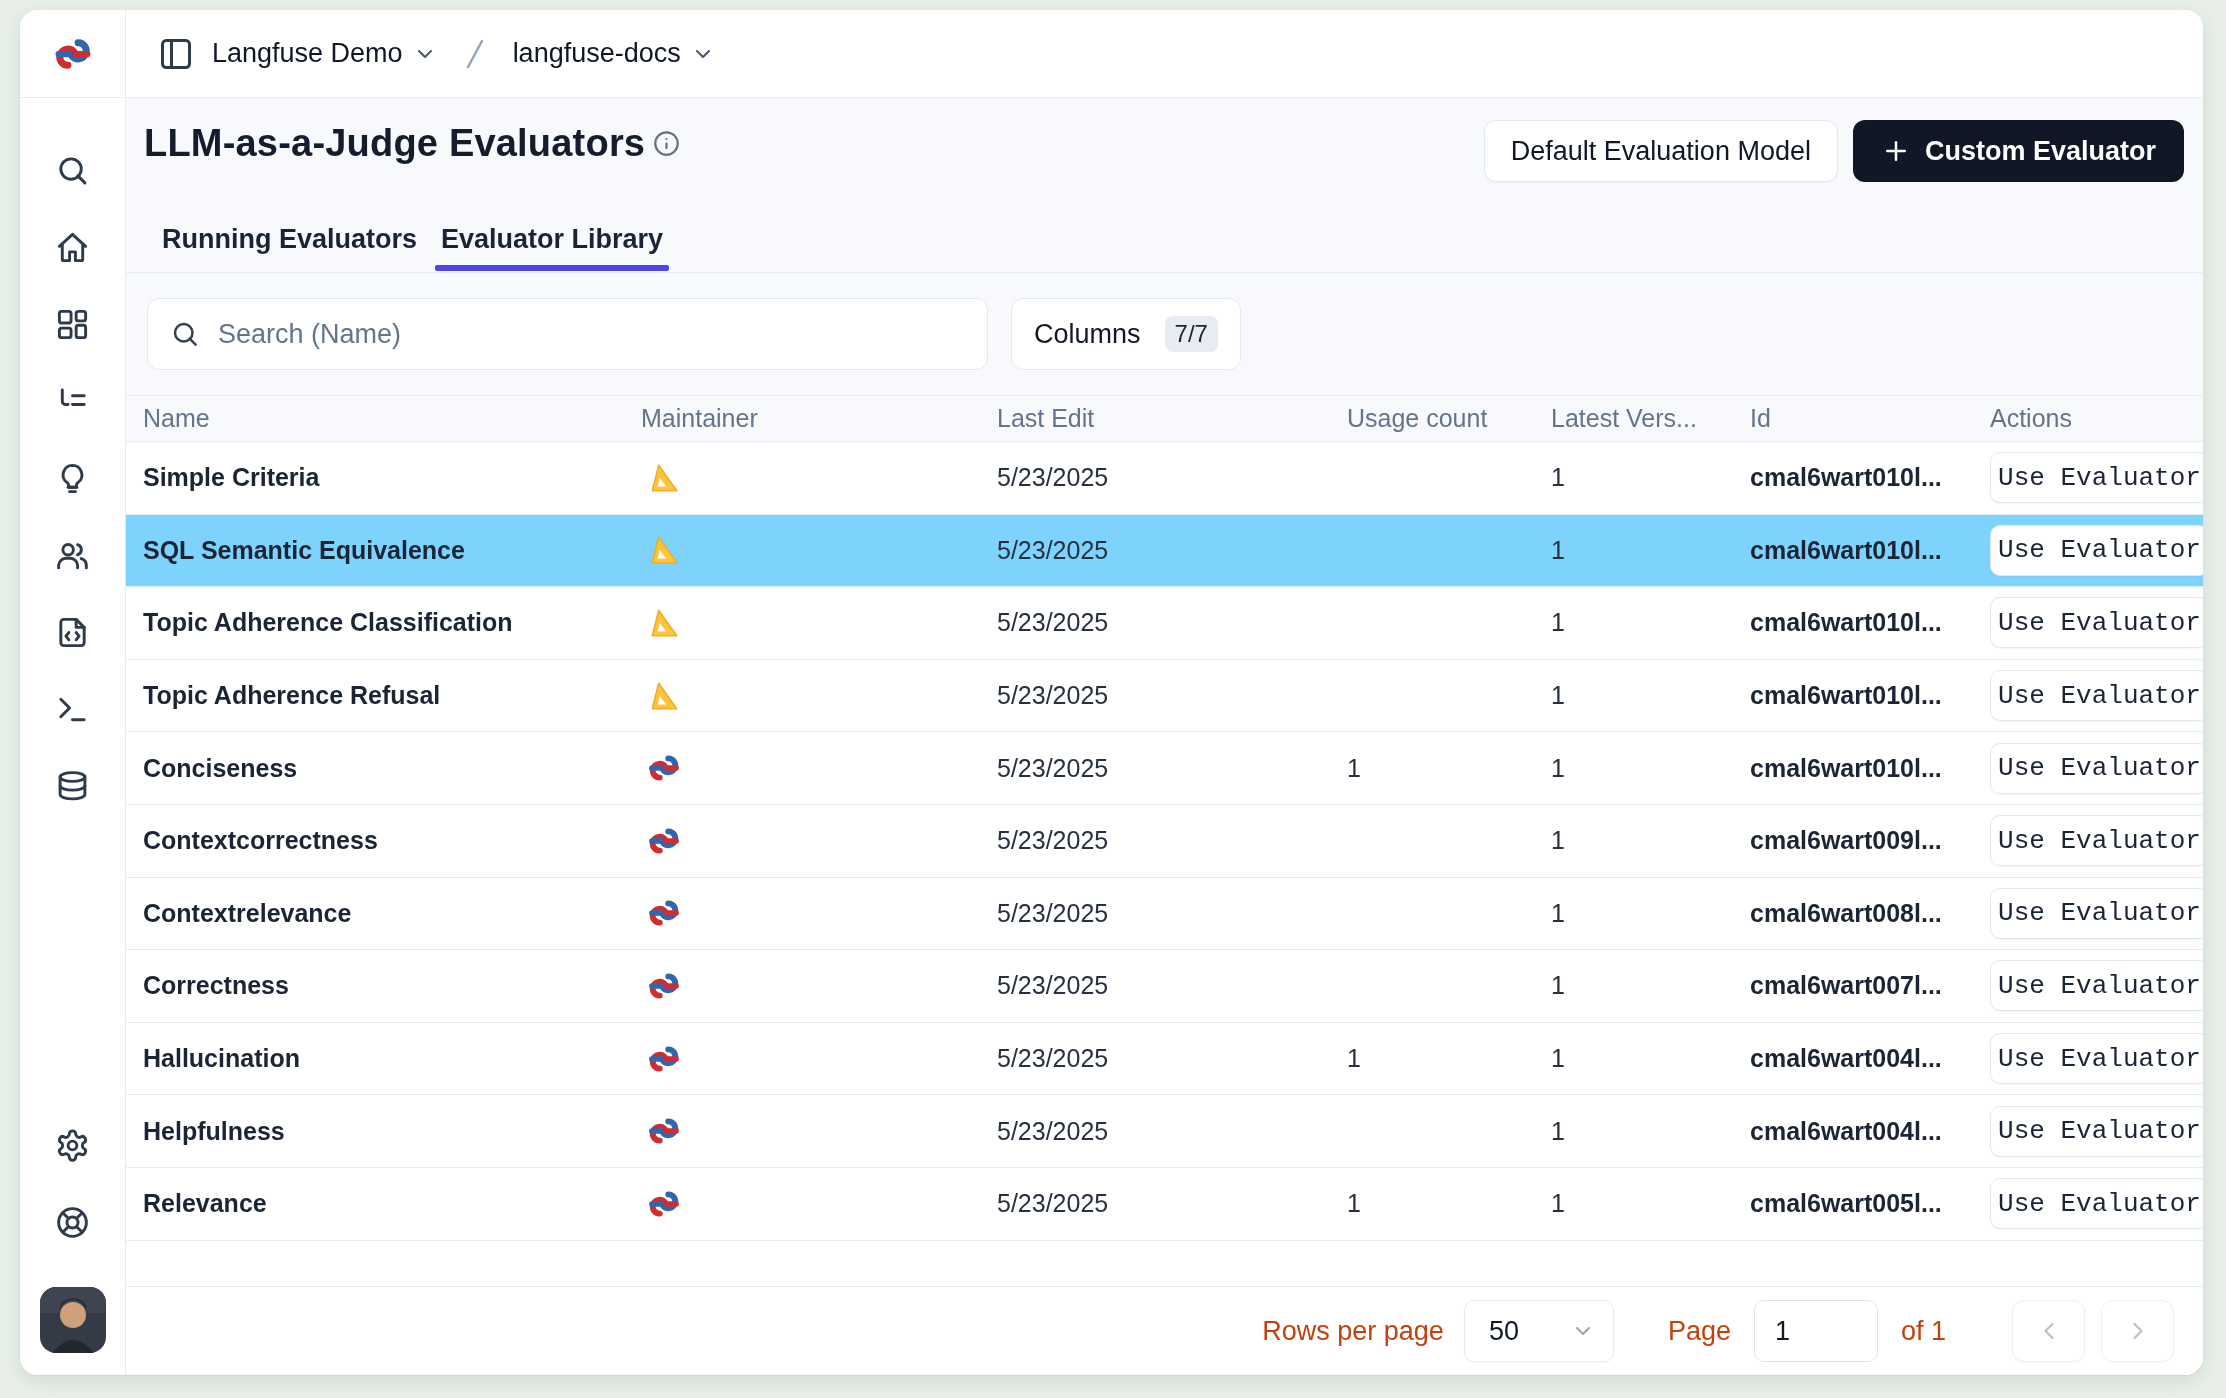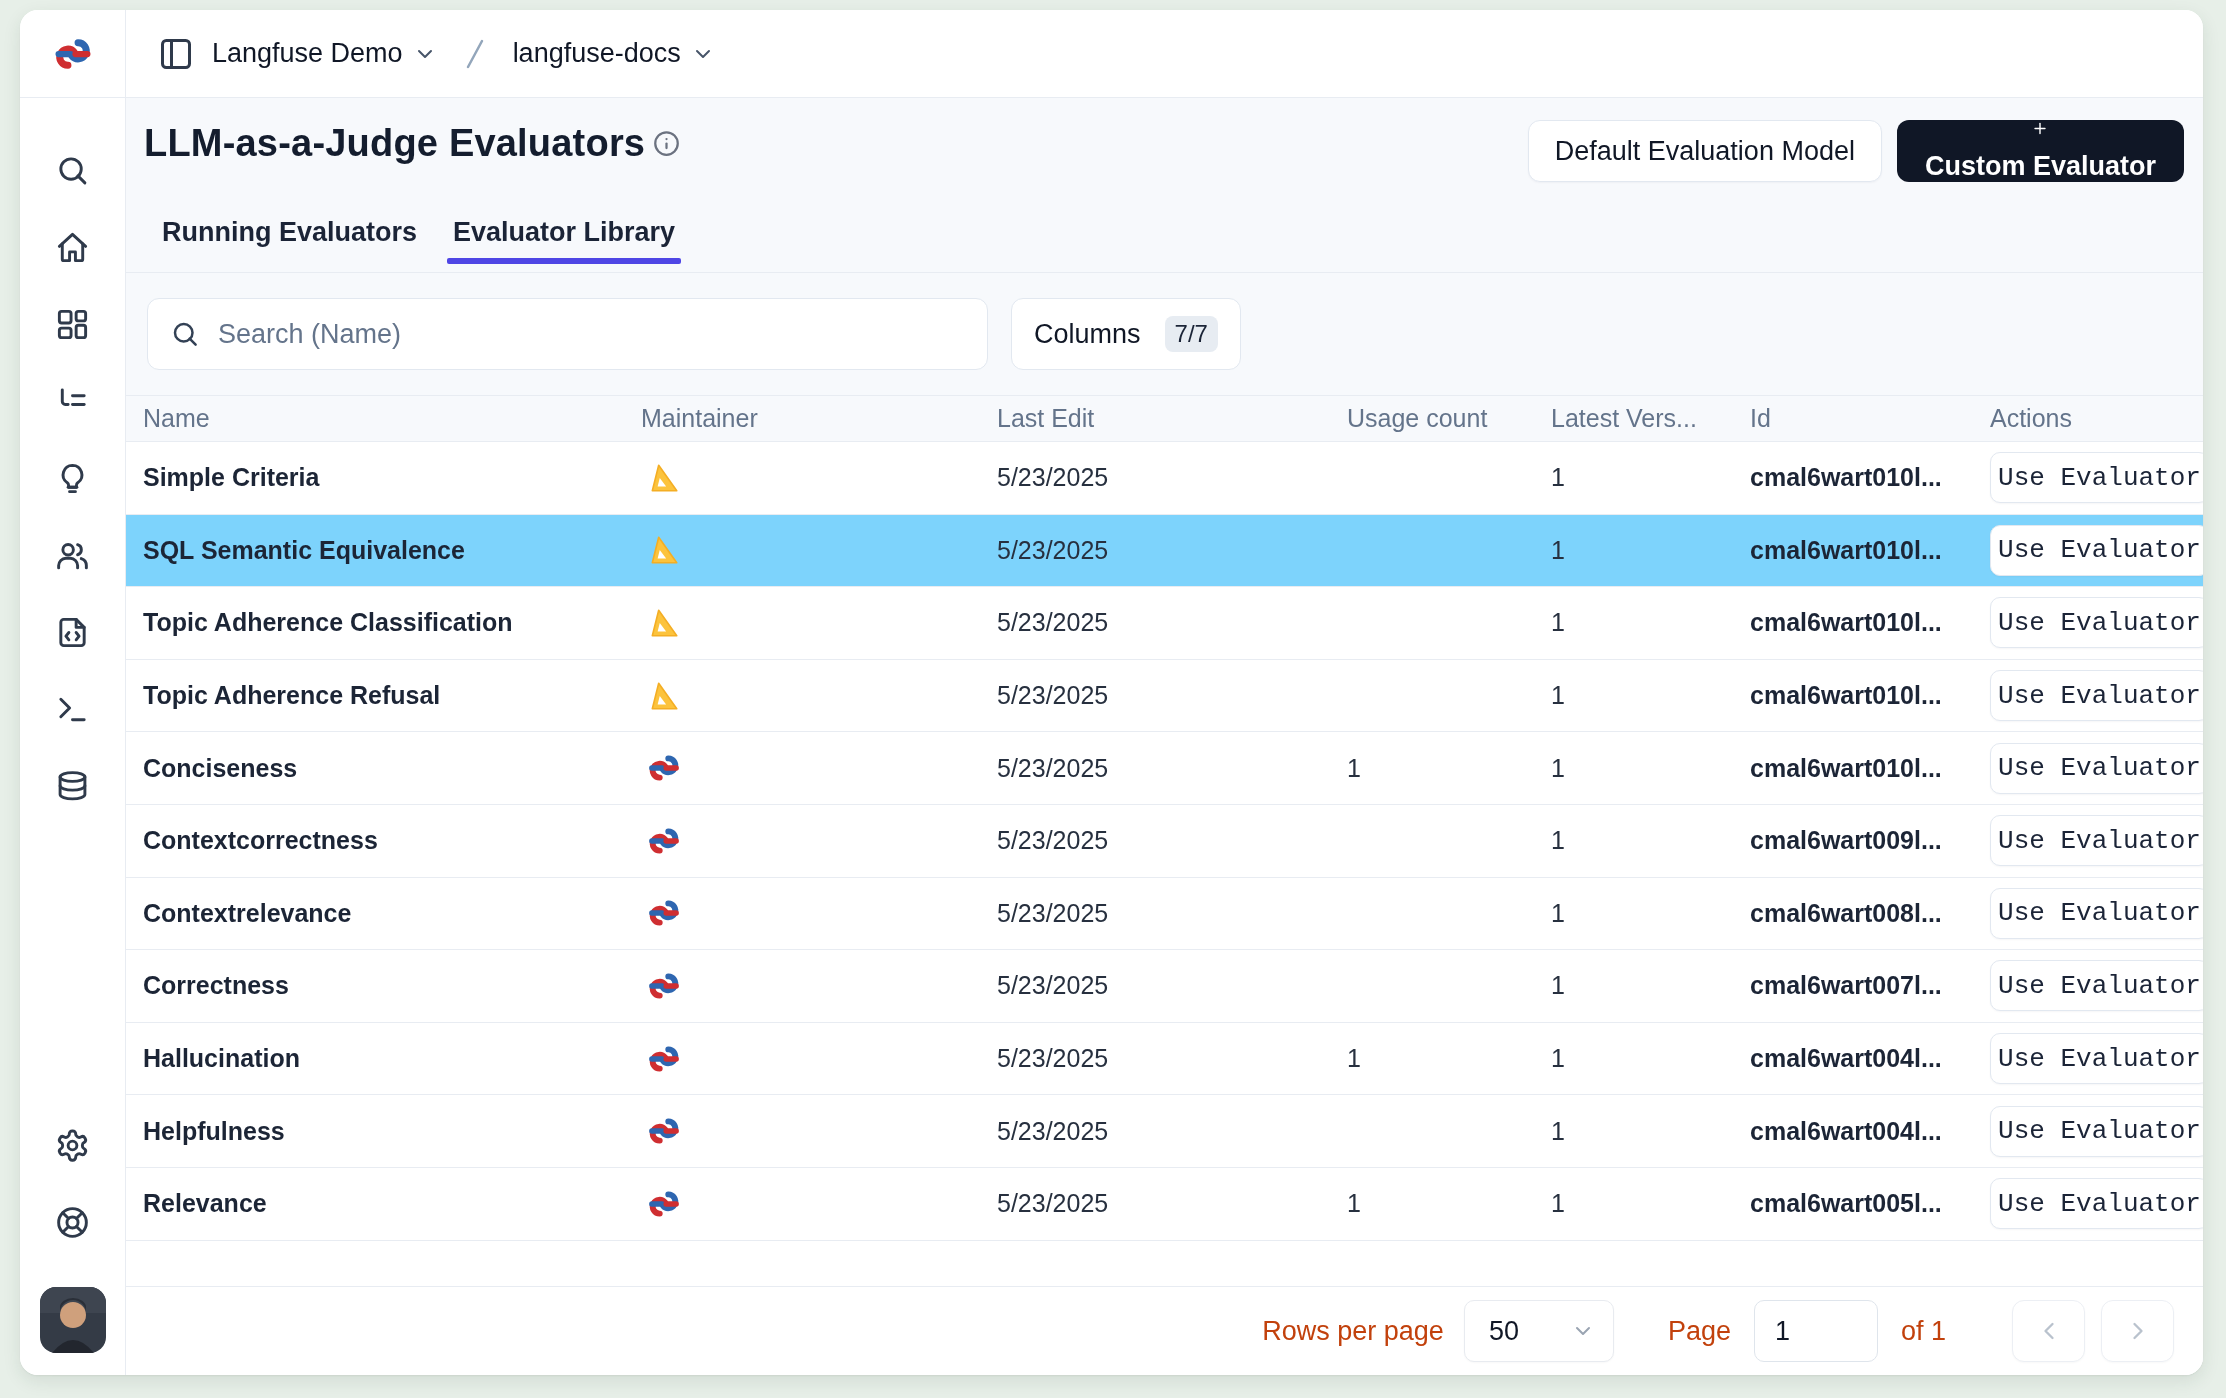--- a/index.html
+++ b/index.html
@@ -45,22 +45,22 @@
   .avatar{ width:66px; height:66px; border-radius:16px; overflow:hidden; margin:26px 0 22px 0; cursor:pointer; flex-shrink:0; }
   
   .main{ flex:1; background:var(--content-bg); position:relative; min-width:0; overflow:hidden; display:flex; flex-direction:column; }
   .page-header{ padding:24px 19px 0 18px; height:174px; position:relative; flex-shrink:0; }
   .title-row{ display:flex; align-items:center; gap:8px; }
   .page-title{ font-size:38px; font-weight:700; color:#141d2e; letter-spacing:.2px; }
   .info-icon{ color:#6b7280; display:flex; }
   .header-actions{ position:absolute; top:22px; right:19px; display:flex; gap:15px; }
   .btn{ font-family:inherit; font-size:27px; cursor:pointer; border-radius:12px; }
   .btn-secondary{ background:#fff; color:#101726; border:1px solid var(--border); height:62px; padding:0 26px; font-weight:500; box-shadow:0 1px 2px rgba(16,24,40,.04); }
-  .btn-primary{ background:var(--dark-btn); color:#fff; border:none; height:62px; padding:0 28px; font-weight:600; display:flex; align-items:center; gap:14px;flex-direction:column; }
-  .tabs{ position:absolute; bottom:8px; left:34px; display:flex; gap:32px; }
+  .btn-primary{ background:var(--dark-btn); color:#fff; border:none; height:62px; padding:0 28px; font-weight:600; display:flex; align-items:center; gap:14px; }
+  .tabs{ position:absolute; bottom:1px; left:34px; display:flex; gap:20px; }
   .tab{ font-size:27px; font-weight:600; color:#1b2437; padding:14px 2px 16px 2px; cursor:pointer; border:none; background:transparent; font-family:inherit; position:relative; }
   .tab.active::after{ content:""; position:absolute; left:-4px; right:-4px; bottom:0; height:6px; background:var(--accent); border-radius:2px; }
   .header-divider{ height:1px; background:var(--divider); flex-shrink:0; }
   
   .toolbar{ height:122px; display:flex; align-items:center; padding:0 19px 0 21px; gap:23px; flex-shrink:0; }
   .search-box{ width:841px; height:72px; background:#fff; border:1px solid var(--border); border-radius:12px; display:flex; align-items:center; padding:0 22px; gap:18px; }
   .search-box input{ border:none; outline:none; flex:1; font-size:27px; font-family:inherit; color:#1b2437; background:transparent; }
   .search-box input::placeholder{ color:#64748b; }
   .search-glyph{ color:#334155; display:flex; }
   .columns-btn{ height:72px; background:#fff; border:1px solid var(--border); border-radius:12px; display:flex; align-items:center; gap:24px; padding:0 22px; font-size:27px; font-weight:500; color:#101726; cursor:pointer; font-family:inherit; }

